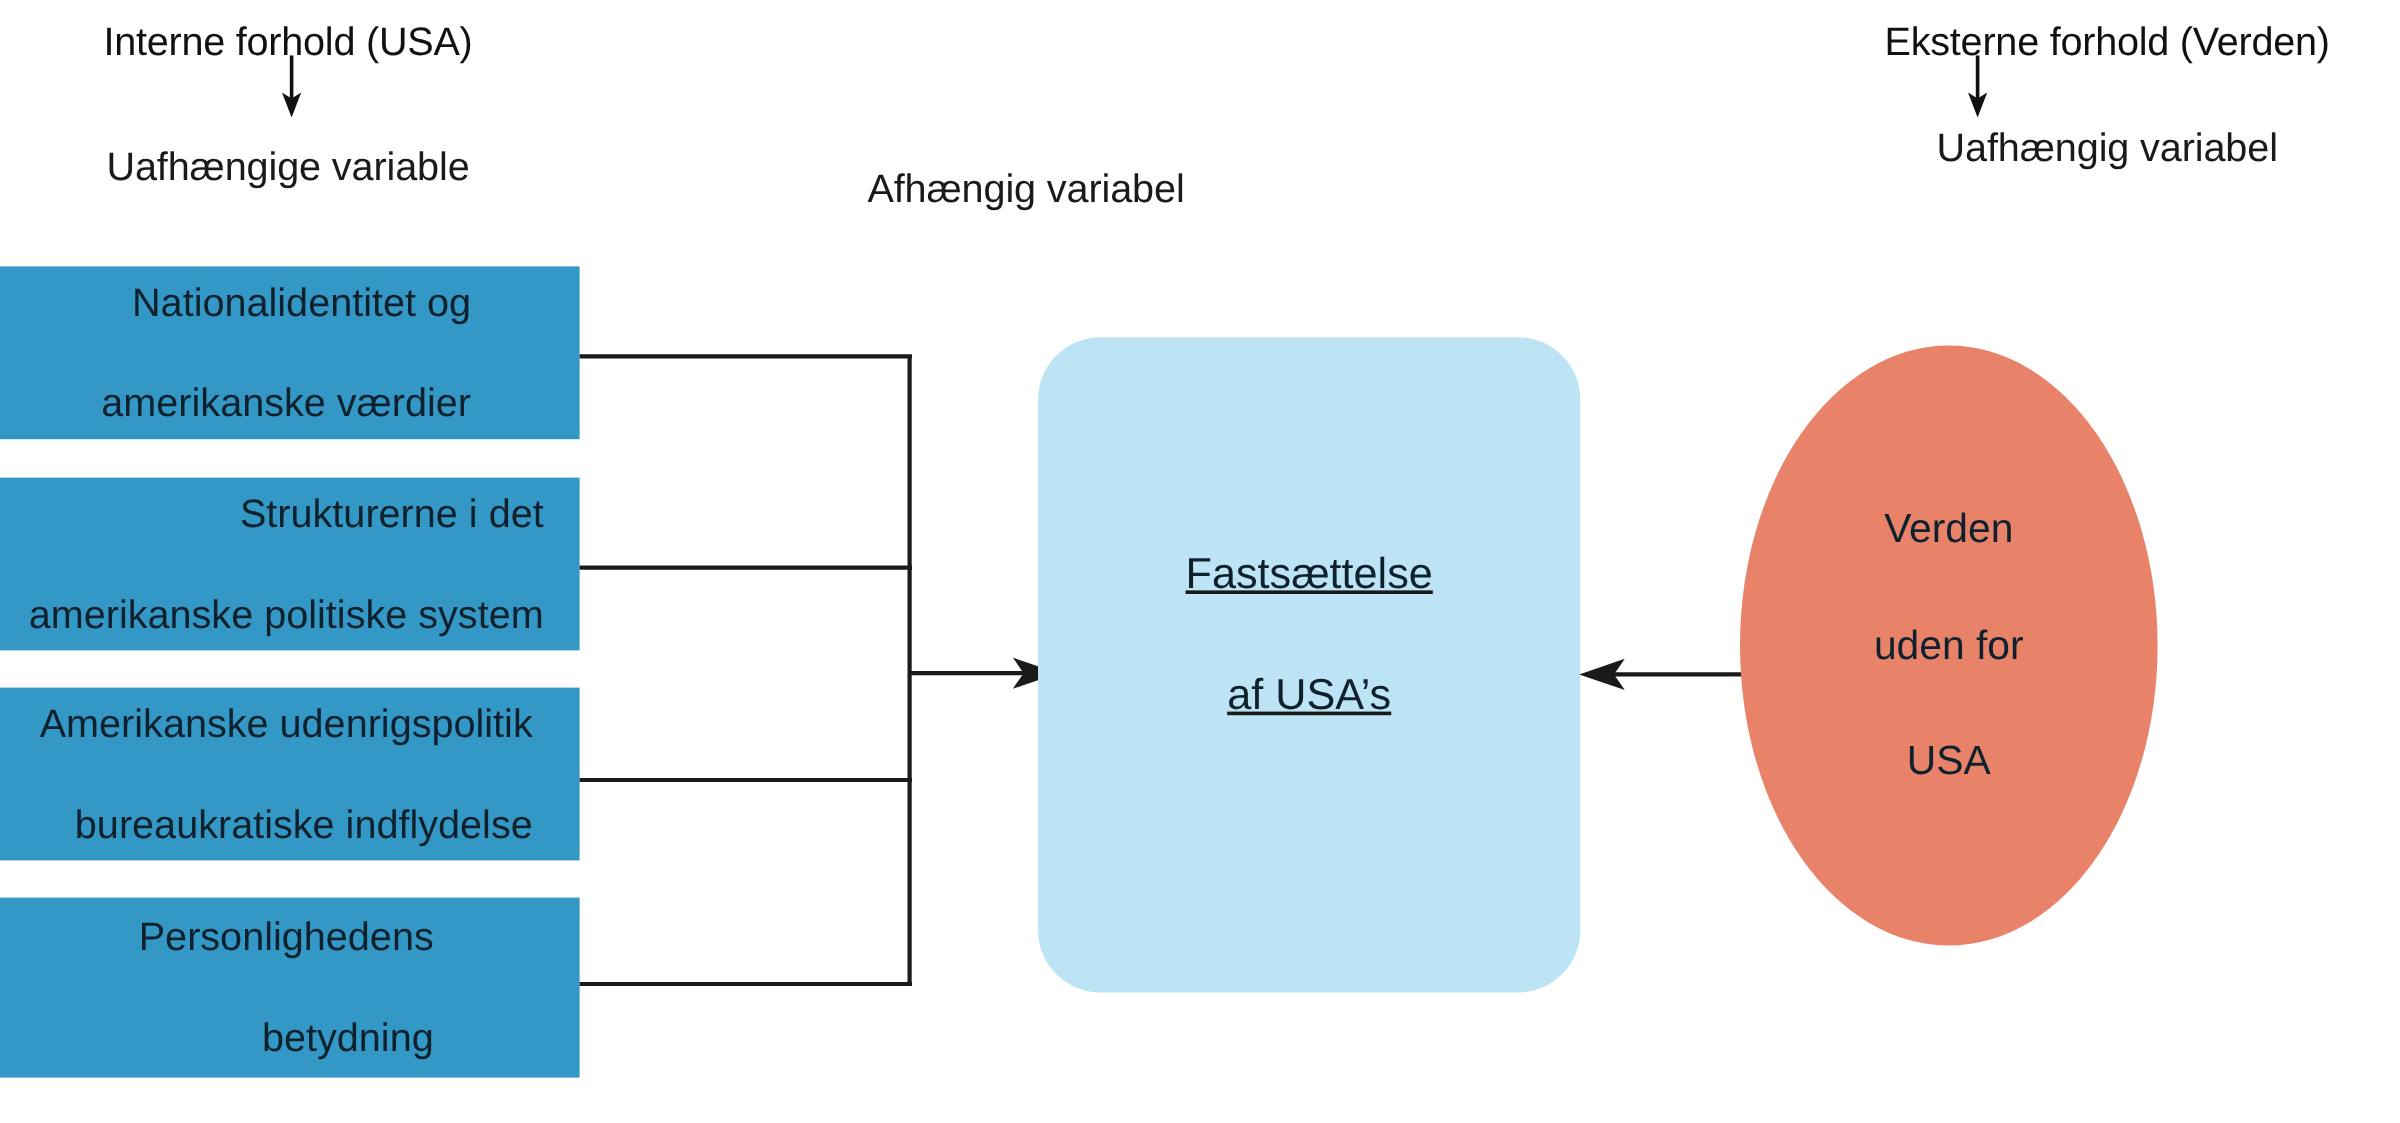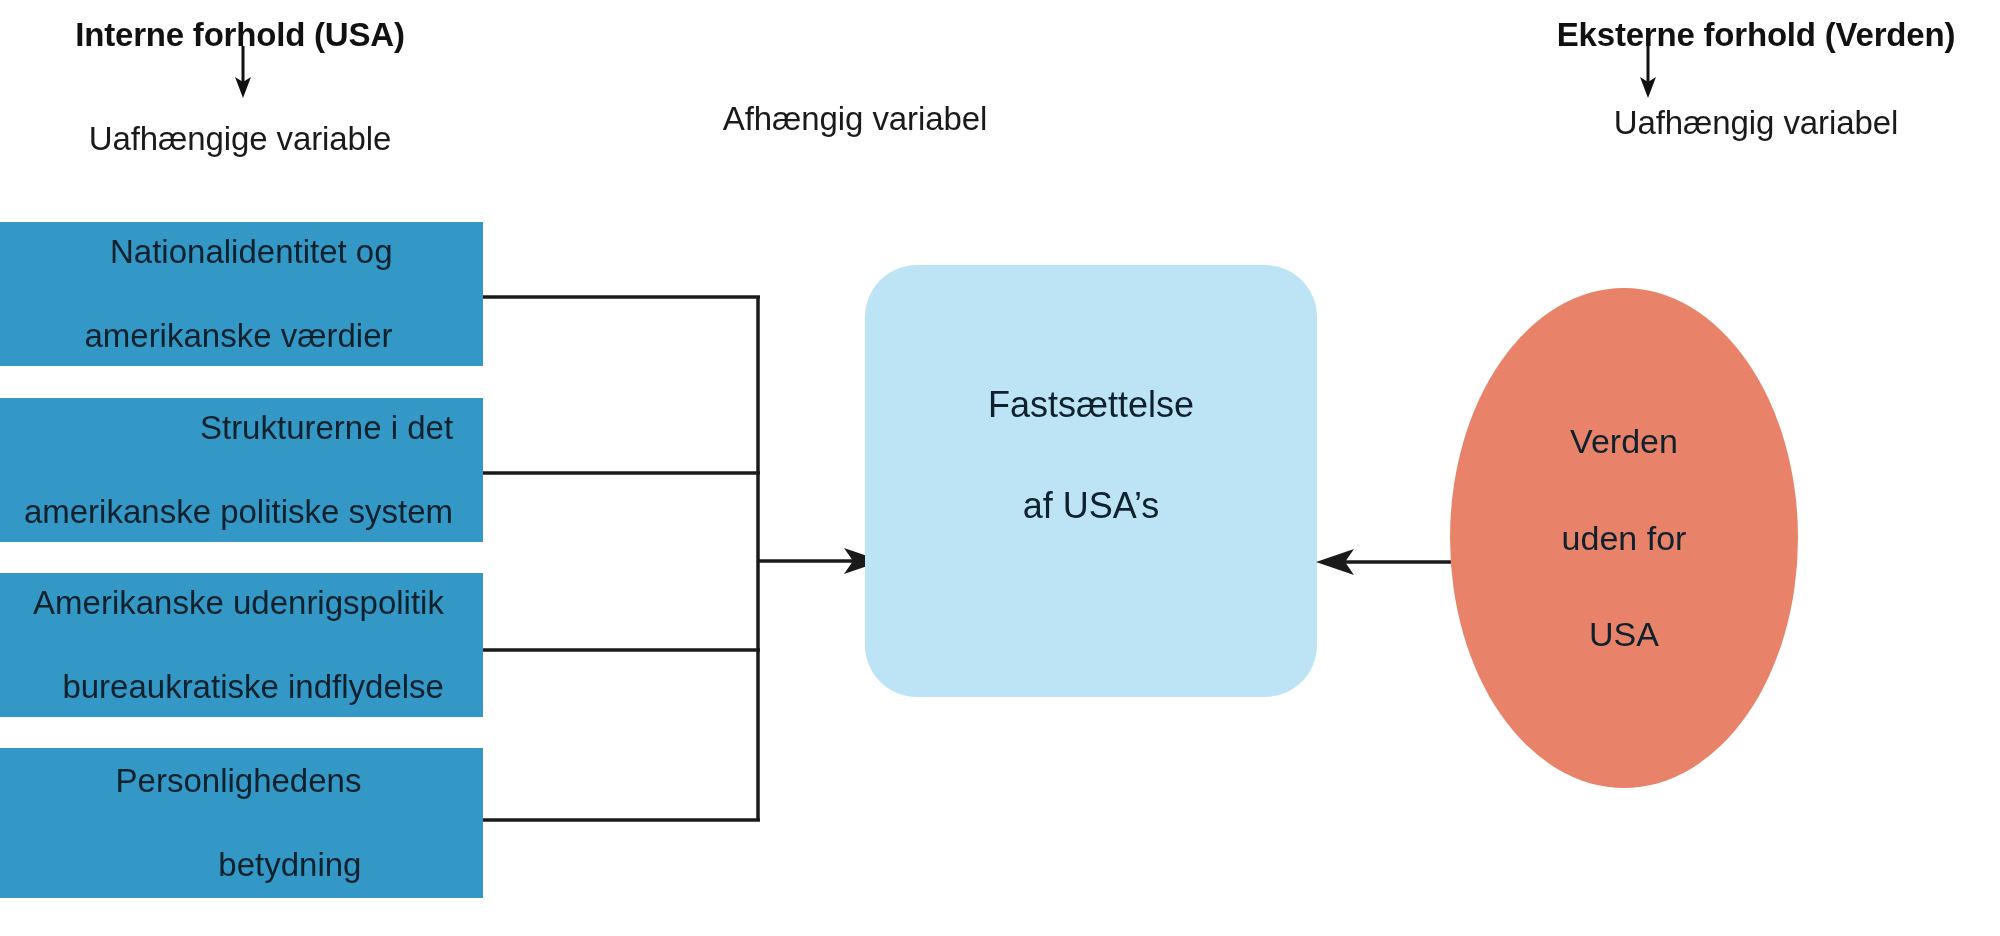--- a/index.html
+++ b/index.html
@@ -19,21 +19,21 @@
     overflow: hidden;
   }
 
   
   .col-head {
     position: absolute;
     text-align: center;
     white-space: nowrap;
   }
   .head-bold {
-    font-weight: bold;
+    font-weight: normal;
     font-size: 33px;
     letter-spacing: -0.2px;
     color: #111111;
   }
   .head-sub {
     font-size: 33px;
     font-weight: normal;
     color: #1a1a1a;
     letter-spacing: -0.1px;
   }
@@ -81,29 +81,30 @@
     left: 470px;
     top: 270px;
     width: 420px;
     height: 580px;
   }
 
   
   .centre-box {
     position: absolute;
     left: 865px;
-    top: 265px;
+    top: 281px;
     width: 452px;
-    height: 432px;
+    height: 546px;
     background: #bde4f4;
     border-radius: 52px;
     display: flex;
     align-items: center;
     justify-content: center;
     text-align: center;
+    text-decoration: underline;
   }
   .centre-box span {
     font-size: 36px;
     line-height: 1.4;
     color: #10212e;
     display: block;
   }
 
   
   .ellipse {
@@ -145,21 +146,21 @@
     <div class="head-sub">Uafhængige variable</div>
   </div>
   <div class="down-arrow da-left">
     <svg width="30" height="52" viewBox="0 0 30 52">
       <line x1="15" y1="0" x2="15" y2="40" stroke="#111111" stroke-width="3"></line>
       <polygon points="15,52 7,31 15,36 23,31" fill="#111111"></polygon>
     </svg>
   </div>
 
   <div class="col-head head-mid">
-    <div class="head-sub" style="position:relative;">Afhængig variabel</div>
+    <div class="head-sub" style="position:relative;margin-top:38px;">Afhængig variabel</div>
   </div>
 
   <div class="col-head head-right">
     <div class="head-bold">Eksterne forhold (Verden)</div>
     <div class="head-sub">Uafhængig variabel</div>
   </div>
   <div class="down-arrow da-right">
     <svg width="30" height="52" viewBox="0 0 30 52">
       <line x1="15" y1="0" x2="15" y2="40" stroke="#111111" stroke-width="3"></line>
       <polygon points="15,52 7,31 15,36 23,31" fill="#111111"></polygon>

